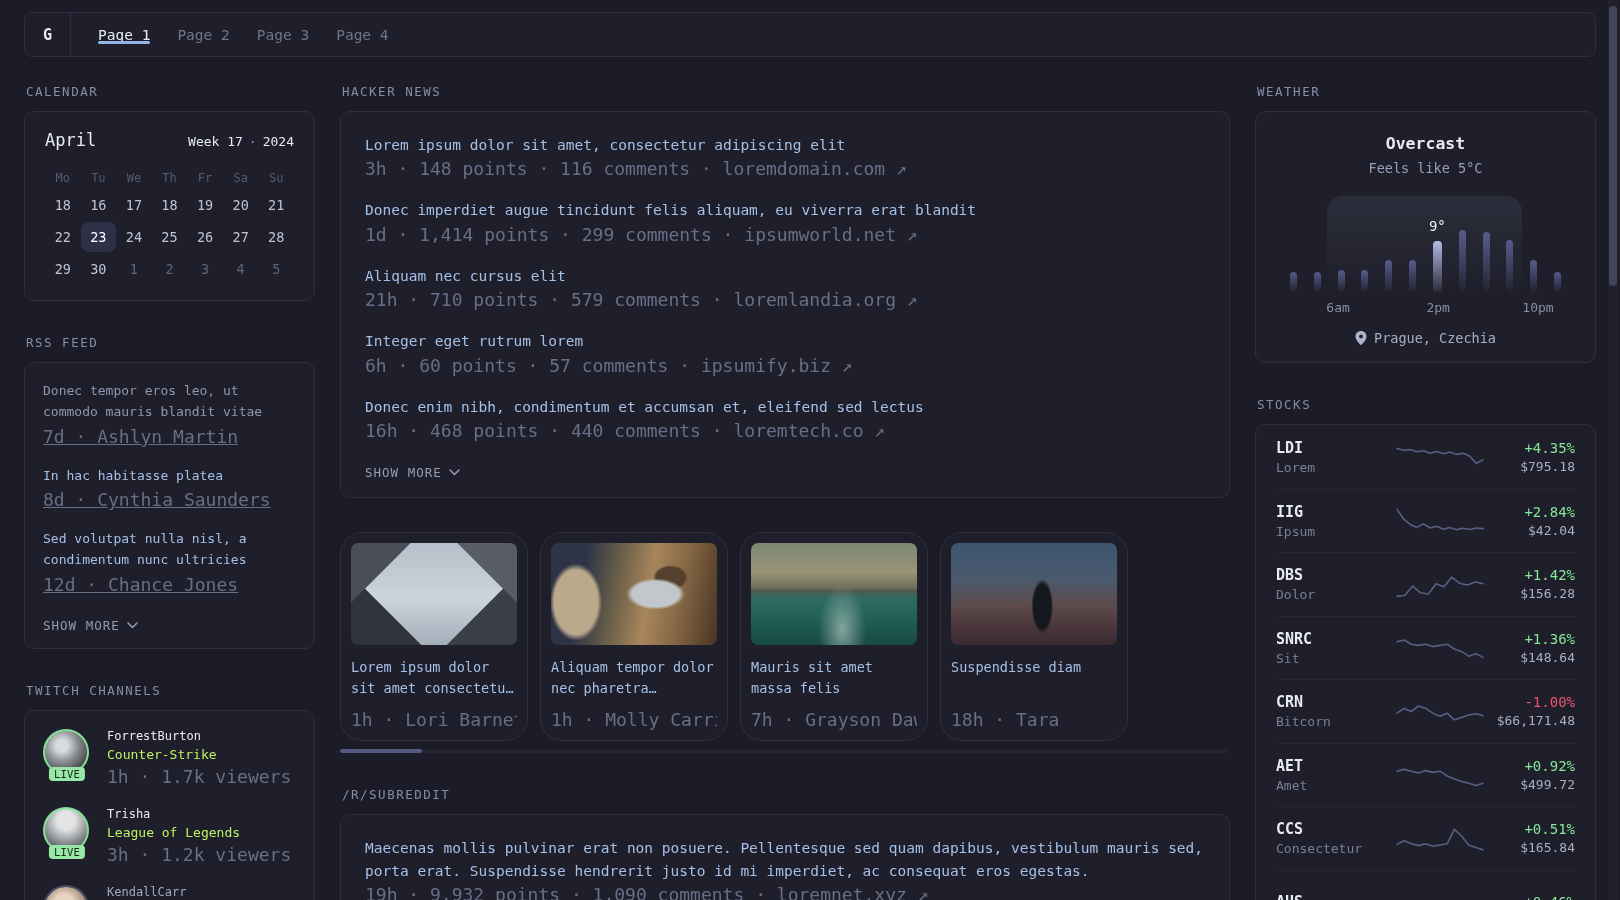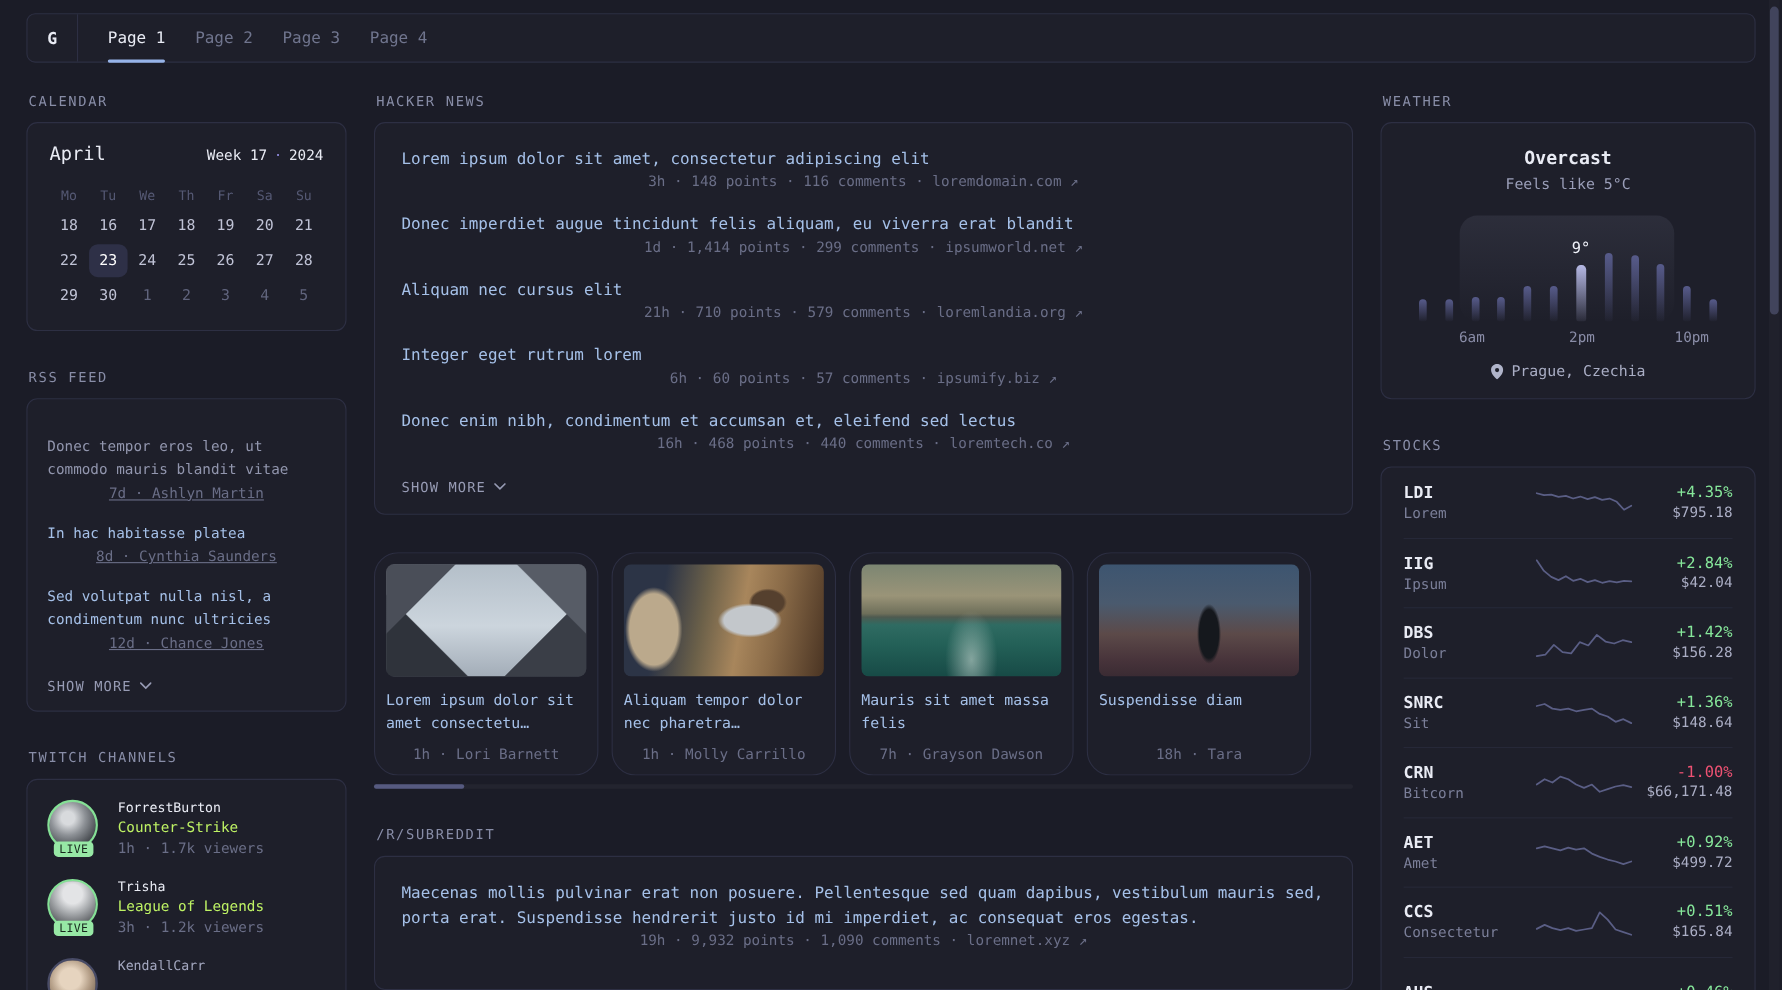--- a/index.html
+++ b/index.html
@@ -7,47 +7,47 @@
     --text:#e9ebf4; --muted:#6a6e87; --label:#888da7; --link:#a5c0e8; --link-read:#9296ae;
     --green:#86e79a; --red:#ef5273; --price:#abaec5; --accent:#96b3e8;
     --weekday:#555974; --day:#c0c3d6; --day-muted:#60647d; --spark:#5a5e85;
   }
   *{margin:0;padding:0;box-sizing:border-box;}
   html,body{width:1620px;height:900px;overflow:hidden;}
   body{background:var(--bg);font-family:"DejaVu Sans Mono",monospace;color:var(--text);position:relative;}
   
   .topnav{position:absolute;left:24px;top:12px;width:1572px;height:45px;border:1px solid var(--border);border-radius:8px;display:flex;align-items:stretch;background:var(--card-bg);}
   .logo{width:46px;display:flex;align-items:center;justify-content:center;font-weight:bold;font-size:15px;color:var(--text);border-right:1px solid var(--border);}
-  .tabs{display:flex;gap:27px;padding-left:27px;}
+  .tabs{display:flex;gap:27px;padding-left:27px;align-items:center;}
   .tab{display:flex;align-items:center;position:relative;font-size:14.5px;color:#70758e;cursor:pointer;}
   .tab.active{color:var(--text);}
   .tab.active::after{content:"";position:absolute;left:0;right:0;bottom:-1px;height:3px;background:var(--accent);border-radius:3px;}
   
   .grid{position:absolute;left:24px;top:84px;width:1572px;display:grid;grid-template-columns:291px 890px 341px;gap:25px;align-items:start;}
   .widget{margin-bottom:34px;}
   .widget-title{font-size:12.5px;font-weight:normal;letter-spacing:.12em;color:var(--label);margin:0 0 12px 2px;}
   .card{border:1px solid var(--border);border-radius:10px;background:var(--card-bg);}
-  .meta{font-size:13px;color:var(--muted);text-align:center;}
+  .meta{font-size:18px;color:var(--muted);}
   .show-more{display:inline-flex;align-items:center;gap:7px;font-size:12.5px;letter-spacing:.08em;color:#979bb4;background:none;border:none;font-family:inherit;cursor:pointer;margin-top:4px;}
   
   .cal-card{padding:18px 20px 16px;}
   .cal-top{display:flex;justify-content:space-between;align-items:baseline;margin-bottom:16px;}
   .cal-month{font-size:17px;color:var(--text);}
   .cal-week{font-size:13px;color:var(--text);}
   .cal-week .dot{color:#8b87d8;margin:0 6px;}
   .cal-grid{display:grid;grid-template-columns:repeat(7,1fr);row-gap:2px;text-align:center;}
   .wd{font-size:12px;color:var(--weekday);height:24px;line-height:24px;}
   .day{font-size:13.5px;color:var(--day);height:30px;line-height:30px;border-radius:8px;align-self:center;}
   .day.muted{color:var(--day-muted);}
   .day.selected{background:#2e3047;color:#fff;}
   
   .feed-card{padding:18px 18px 14px;}
   .feed-item{margin-bottom:19px;}
   .feed-title{display:block;font-size:13px;line-height:1.6;color:var(--link);text-decoration:none;}
-  .feed-title.read{color:var(--link-read);margin-top:16px;}
+  .feed-title.read{color:var(--link-read);}
   .feed-item .meta{margin-top:3px;text-decoration:underline;}
   
   .twitch-card{padding:18px 18px 14px;}
   .tw-row{display:flex;gap:16px;margin-bottom:20px;align-items:flex-start;}
   .av-wrap{position:relative;flex:none;width:48px;}
   .avatar{width:46px;height:46px;border-radius:50%;border:2px solid #85e096;}
   .avatar.off{border-color:#484b66;}
   .av-forrest{background:radial-gradient(circle at 40% 35%,#d8dadd 0 16%,#8e9297 42%,#4c5055 72%,#2e3237);}
   .av-trisha{background:radial-gradient(circle at 50% 28%,#e3e4e6 0 24%,#a8abae 48%,#55585c 82%);}
   .av-kendall{background:radial-gradient(circle at 45% 40%,#e6d4bf 0 28%,#b09a83 55%,#6b5b4c 88%);}
@@ -56,21 +56,21 @@
   .tw-name.off{color:#a4a8c0;}
   .tw-game{font-size:13px;color:#bef264;margin-top:4px;}
   .tw-row .meta{margin-top:4px;}
   
   .hn-card{padding:22px 24px 16px;}
   .hn-item{margin-bottom:20px;}
   .hn-title{display:block;font-size:14.5px;line-height:1.55;color:var(--link);text-decoration:none;}
   .hn-item .meta{margin-top:2px;}
   
   .video-row{display:flex;gap:12px;overflow:hidden;width:890px;}
-  .video-card{flex:none;width:204px;border:1px solid var(--border);border-radius:22px;background:var(--card-bg);padding:10px;}
+  .video-card{flex:none;width:188px;border:1px solid var(--border);border-radius:22px;background:var(--card-bg);padding:10px;}
   .thumb{width:100%;height:102px;border-radius:7px;}
   .v-title{display:block;font-size:13.5px;line-height:1.55;color:var(--link);margin-top:12px;height:42px;overflow:hidden;text-decoration:none;}
   .video-card .meta{margin-top:10px;white-space:nowrap;overflow:hidden;}
   .th-pillars{background:linear-gradient(135deg,#4a4e58 22%,rgba(0,0,0,0) 22.5%),linear-gradient(225deg,#575c66 22%,rgba(0,0,0,0) 22.5%),linear-gradient(45deg,#2f333b 26%,rgba(0,0,0,0) 26.5%),linear-gradient(315deg,#3a3e47 26%,rgba(0,0,0,0) 26.5%),linear-gradient(180deg,#b4bfc9,#ccd5dd 55%,#a3adb8);}
   .th-camera{background:radial-gradient(ellipse 56px 30px at 63% 50%,#c3c7cb 0 42%,rgba(0,0,0,0) 52%),radial-gradient(ellipse 30px 22px at 72% 34%,#55402e 0 48%,rgba(0,0,0,0) 58%),radial-gradient(ellipse 42px 62px at 15% 58%,#bba98c 0 52%,rgba(0,0,0,0) 62%),linear-gradient(100deg,#2c3446 20%,#6b6049 40%,#a8865c 58%,#8a6b48 74%,#4a3423 100%);}
   .th-sea{background:radial-gradient(ellipse 34px 64px at 55% 85%,rgba(215,228,222,.55),rgba(0,0,0,0) 70%),linear-gradient(180deg,#7c8672 0%,#9a9478 28%,#6e6f5a 44%,#4e5a50 47%,#2f6b62 54%,#236057 72%,#174a46 100%);}
   .th-canoe{background:radial-gradient(ellipse 66px 9px at 48% 44%,#233129 0 60%,rgba(0,0,0,0) 72%),linear-gradient(180deg,#8c9a93 0%,#6d8077 40%,#49655c 72%,#35514b 100%);}
   .th-field{background:radial-gradient(ellipse 16px 40px at 55% 62%,#15181d 0 55%,rgba(0,0,0,0) 68%),linear-gradient(180deg,#3d5570 0%,#4a5a6e 35%,#5c4a49 62%,#47333a 86%,#3a2b33 100%);}
   .h-scroll{margin-top:8px;width:890px;height:4px;border-radius:2px;background:rgba(255,255,255,0.04);}
   .h-thumb{width:82px;height:4px;border-radius:2px;background:#565a80;}

